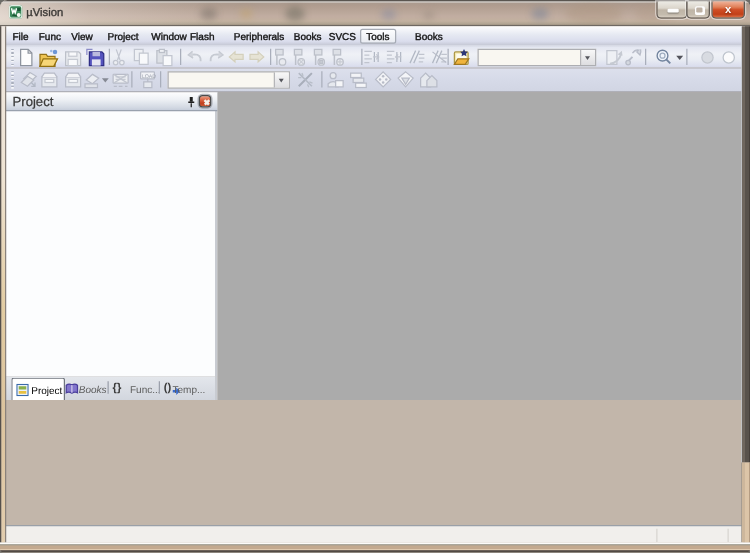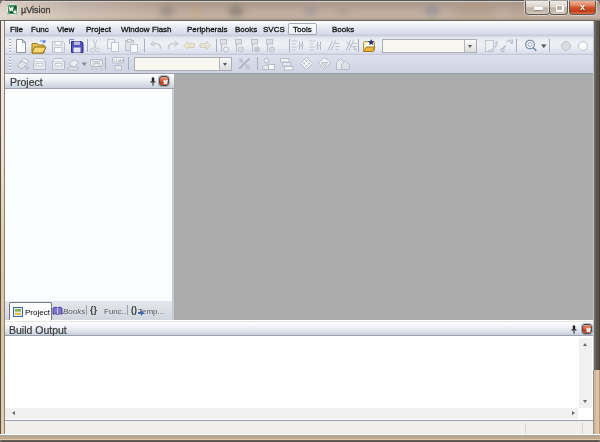--- a/index.html
+++ b/index.html
@@ -393,41 +393,20 @@
     </div>
     <div class="sep" style="left:123px; top:4px; height:10px; background:#9ba0ab;"></div>
     <div class="tab" style="left:126px; width:44px;">
       <span style="position:absolute;left:1px;top:3px;font-size:9px;font-weight:bold;color:#3a3a3a;">()</span>
       <svg width="6" height="6" style="left:8px;top:8px;" viewBox="0 0 6 6">
           <path d="M0 2 h3 v-2 l3 3 l-3 3 v-2 h-3 z" fill="#3a6acc"></path>
         </svg>
       <span style="position:absolute;left:8px;top:4.5px;">Temp...</span>
     </div>
   </div>
-  <div id="buildpanel">
-    <div id="bohead">
-      <div class="t" style="position:absolute; left:5px; top:2px; font-size:10.5px; color:#3a3a3a; -webkit-text-stroke:0.2px #3a3a3a;">Build Output</div>
-      <svg width="8" height="10" style="left:566px;top:3px;" viewBox="0 0 8 10">
-        <path d="M2.8 0.5 h2.4 v3.8 h-2.4 z" fill="#1f1f1f"></path>
-          <path d="M1.6 4.8 h4.8" stroke="#1f1f1f" stroke-width="1.3"></path>
-          <path d="M4 5.5 v3.2" stroke="#1f1f1f" stroke-width="1"></path>
-      </svg>
-      <div class="closebox" style="left:578px;"></div>
-    </div>
-
-    <div class="sb" style="right:2px; top:18px; width:13px; height:70px;">
-      <div class="sbarrow" style="left:3.5px; top:5px; border:2.8px solid transparent; border-bottom:3.5px solid #63676d; border-top:none;"></div>
-      <div class="sbarrow" style="left:3.5px; bottom:5px; border:2.8px solid transparent; border-top:3.5px solid #63676d; border-bottom:none;"></div>
-    </div>
-
-    <div class="sb" style="left:1px; bottom:1px; height:11px; width:573px;">
-      <div class="sbarrow" style="left:7px; top:3px; border:2.8px solid transparent; border-right:3.5px solid #63676d; border-left:none;"></div>
-      <div class="sbarrow" style="right:3px; top:3px; border:2.8px solid transparent; border-left:3.5px solid #63676d; border-right:none;"></div>
-    </div>
-  </div>
   <div id="statusbar">
       <div class="vsep"></div>
       <div class="vsep" style="left:578px;"></div>
     </div>
   <div id="lborder"></div>
   <div id="rborder"></div>
   <div id="rborder2"></div>
   <div id="bottomborder"></div>
 </div>
 

